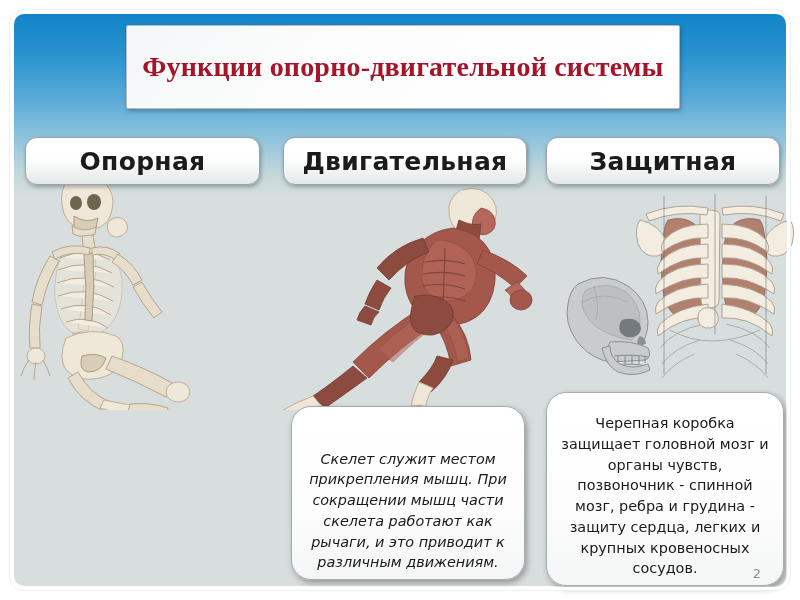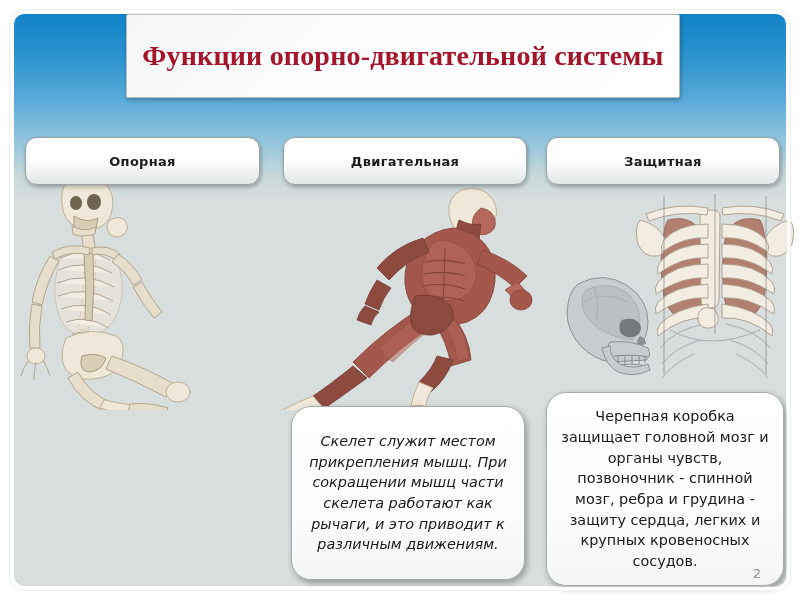--- a/index.html
+++ b/index.html
@@ -54,21 +54,21 @@
     height: 574px;
     border-radius: 11px;
     box-shadow: 0 0 0 3px #ffffff, 0 0 0 4px #eef1f1;
     pointer-events: none;
   }
 
   
   .title-box {
     position: absolute;
     left: 126px;
-    top: 14px;
+    top: 25px;
     width: 552px;
     height: 82px;
     border: 1px solid #b9bcbe;
     border-radius: 2px;
     background: linear-gradient(135deg, #f4f6f7 0%, #fdfdfd 40%, #ffffff 100%);
     box-shadow: 1px 2px 4px rgba(0,0,0,0.28);
     display: flex;
     align-items: center;
     justify-content: center;
   }
@@ -91,39 +91,39 @@
     border: 1px solid #9ea2a4;
     border-radius: 12px;
     background: linear-gradient(to bottom, #ffffff 0%, #ffffff 42%, #f3f5f5 68%, #e3e7e8 100%);
     box-shadow: 1px 2px 4px rgba(0,0,0,0.30);
     display: flex;
     align-items: center;
     justify-content: center;
   }
   .hdr-text {
     font-family: "DejaVu Sans", sans-serif;
-    font-size: 13px;
+    font-size: 25px;
     font-weight: 600;
     color: #1b1b1b;
     letter-spacing: 0.3px;
     white-space: nowrap;
   }
   #hdr1 { left: 25px;  width: 233px; }
   #hdr2 { left: 283px; width: 242px; }
   #hdr3 { left: 546px; width: 232px; }
 
   
   .tbox {
     position: absolute;
     border: 1px solid #a7abad;
     border-radius: 20px;
     background: linear-gradient(to bottom, #ffffff 0%, #fdfdfd 60%, #f4f5f6 100%);
     box-shadow: 2px 3px 6px rgba(0,0,0,0.32);
     display: flex;
-    align-items: center;
+    align-items: flex-end;
     justify-content: center;
     overflow: hidden;
   }
   .tbox-text {
     font-family: "DejaVu Sans", sans-serif;
     font-size: 14.4px;
     line-height: 1.44;
     color: #1a1a1a;
     text-align: center;
     padding: 6px 10px;

